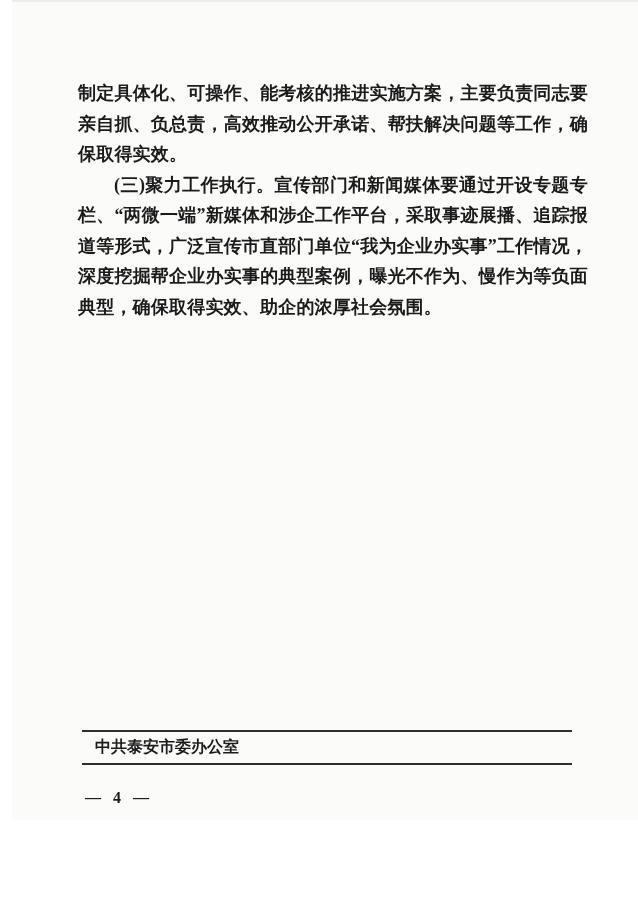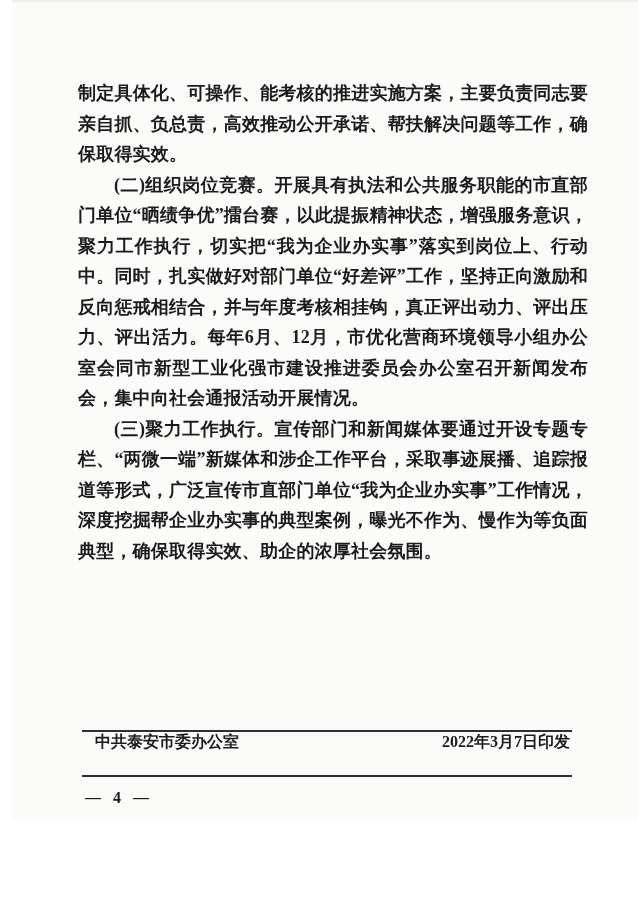--- a/index.html
+++ b/index.html
@@ -60,23 +60,23 @@
     top: 730px;
     width: 490px;
   }
   .footer-rule {
     height: 0;
     border-top: 2px solid var(--rule, #2f2f2f);
   }
   .footer-row {
     display: flex;
     justify-content: space-between;
-    align-items: flex-start;
+    align-items: center;
     height: 31px;
-    padding: 0 2px 12px 13px;
+    padding: 0 2px 0 13px;
     font-size: 16px;
     font-weight: 700;
     color: var(--ink, #1b1b1b);
   }
   .page-number {
     position: absolute;
     left: 73px;
     top: 789px;
     font-size: 16px;
     font-weight: 700;
@@ -86,27 +86,25 @@
 </style>
 </head>
 <body>
 
 <div class="page">
   <div class="edge-top"></div>
   <div class="edge-right"></div>
 
   <div class="body-text">
     <p class="no-indent"><span class="para-lead"></span><span>制定具体化、可操作、能考核的推进实施方案，主要负责同志要亲自抓、负总责，高效推动公开承诺、帮扶解决问题等工作，确保取得实效。</span></p>
-    <p><span class="para-lead">(二)组织岗位竞赛。</span><span>开展具有执法和公共服务职能的市直部门单位“晒绩争优”擂台赛，以此提振精神状态，增强服务意识，聚力工作执行，切实把“我为企业办实事”落实到岗位上、行动中。同时，扎实做好对部门单位“好差评”工作，坚持正向激励和反向惩戒相结合，并与年度考核相挂钩，真正评出动力、评出压力、评出活力。每年6月、12月，市优化营商环境领导小组办公室会同市新型工业化强市建设推进委员会办公室召开新闻发布会，集中向社会通报活动开展情况。</span></p>
     <p><span class="para-lead">(三)聚力工作执行。</span><span>宣传部门和新闻媒体要通过开设专题专栏、“两微一端”新媒体和涉企工作平台，采取事迹展播、追踪报道等形式，广泛宣传市直部门单位“我为企业办实事”工作情况，深度挖掘帮企业办实事的典型案例，曝光不作为、慢作为等负面典型，确保取得实效、助企的浓厚社会氛围。</span></p>
   </div>
 
   <div class="footer">
     <div class="footer-rule"></div>
     <div class="footer-row">
       <span>中共泰安市委办公室</span>
-      <span>2022年3月7日印发</span>
     </div>
     <div class="footer-rule"></div>
   </div>
 
   <div class="page-number">— 4 —</div>
 </div>
 
 </body></html>

